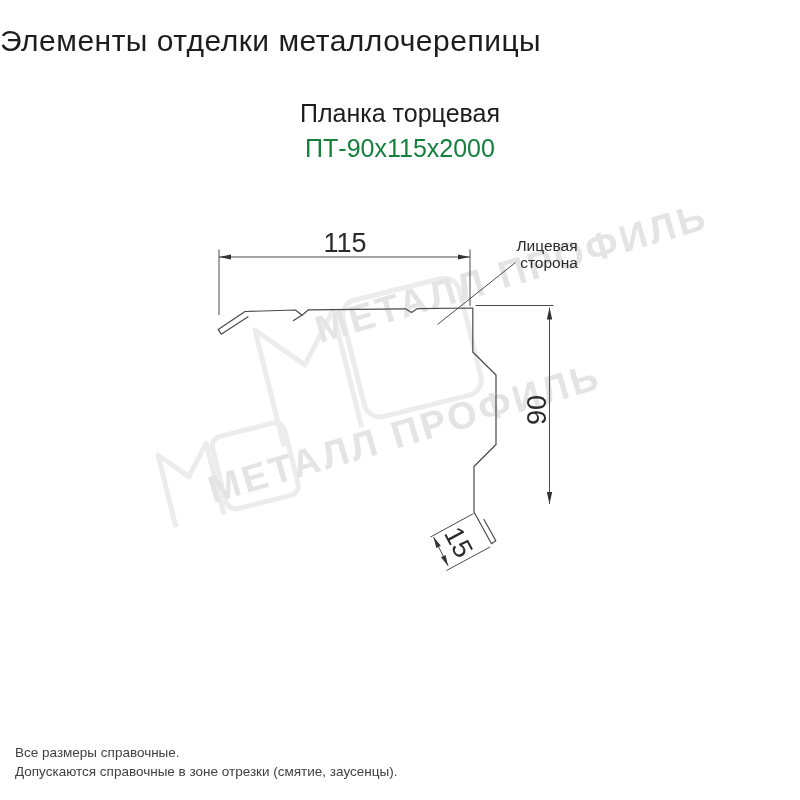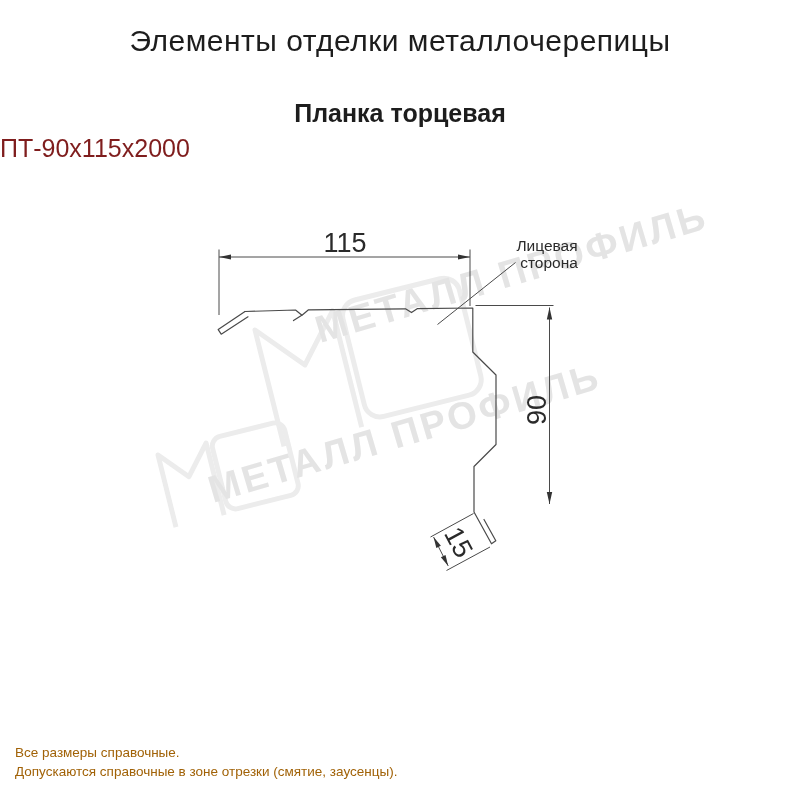--- a/index.html
+++ b/index.html
@@ -1,40 +1,40 @@
 <!DOCTYPE html>
 <html><head>
 <meta charset="utf-8">
 <style>
   html,body{margin:0;padding:0;width:800px;height:800px;background:#ffffff;overflow:hidden;}
   body{font-family:"Liberation Sans","DejaVu Sans",sans-serif;color:#1c1c1c;position:relative;}
   .page-title{
     position:absolute;top:24px;left:0;width:800px;
-    text-align:center;font-size:30px;letter-spacing:0.5px;color:#1d1d1d;
+    text-align:left;font-size:30px;letter-spacing:0.5px;color:#1d1d1d;
   }
   .product-name{
     position:absolute;top:99px;left:0;width:800px;
-    text-align:center;font-size:25px;color:#1d1d1d;font-weight:bold;
+    text-align:center;font-size:25px;color:#1d1d1d;
   }
   .product-code{
     position:absolute;top:134px;left:0;width:800px;
-    text-align:left;font-size:25px;color:#7f1d1d;
+    text-align:center;font-size:25px;color:#15803d;
   }
   .drawing-svg{position:absolute;top:0;left:0;}
   svg text{font-family:"Liberation Sans","DejaVu Sans",sans-serif;}
   .dim-text{font-size:27px;fill:#2a2a2a;}
   .label-text{font-size:15.5px;fill:#2a2a2a;}
   .wm-text{font-size:38px;letter-spacing:3px;fill:#e4e4e4;font-weight:bold;}
   .outline{stroke:#4a4a4a;stroke-width:1.2;fill:none;stroke-linejoin:round;stroke-linecap:round;}
   .dimline{stroke:#4a4a4a;stroke-width:1;fill:none;}
   .arrow{fill:#333333;stroke:none;}
   .wm-line{stroke:#ececec;stroke-width:5;fill:none;stroke-linejoin:round;}
   .footnotes{
     position:absolute;left:15px;top:743px;width:760px;
-    font-size:13.5px;line-height:19px;color:#a16207;
+    font-size:13.5px;line-height:19px;color:#404040;
   }
 </style>
 </head>
 <body>
 
 <div class="page-title">Элементы отделки металлочерепицы</div>
 <div class="product-name">Планка торцевая</div>
 <div class="product-code">ПТ-90х115х2000</div>
 
 <svg class="drawing-svg" width="800" height="800" viewBox="0 0 800 800" xmlns="http://www.w3.org/2000/svg">

